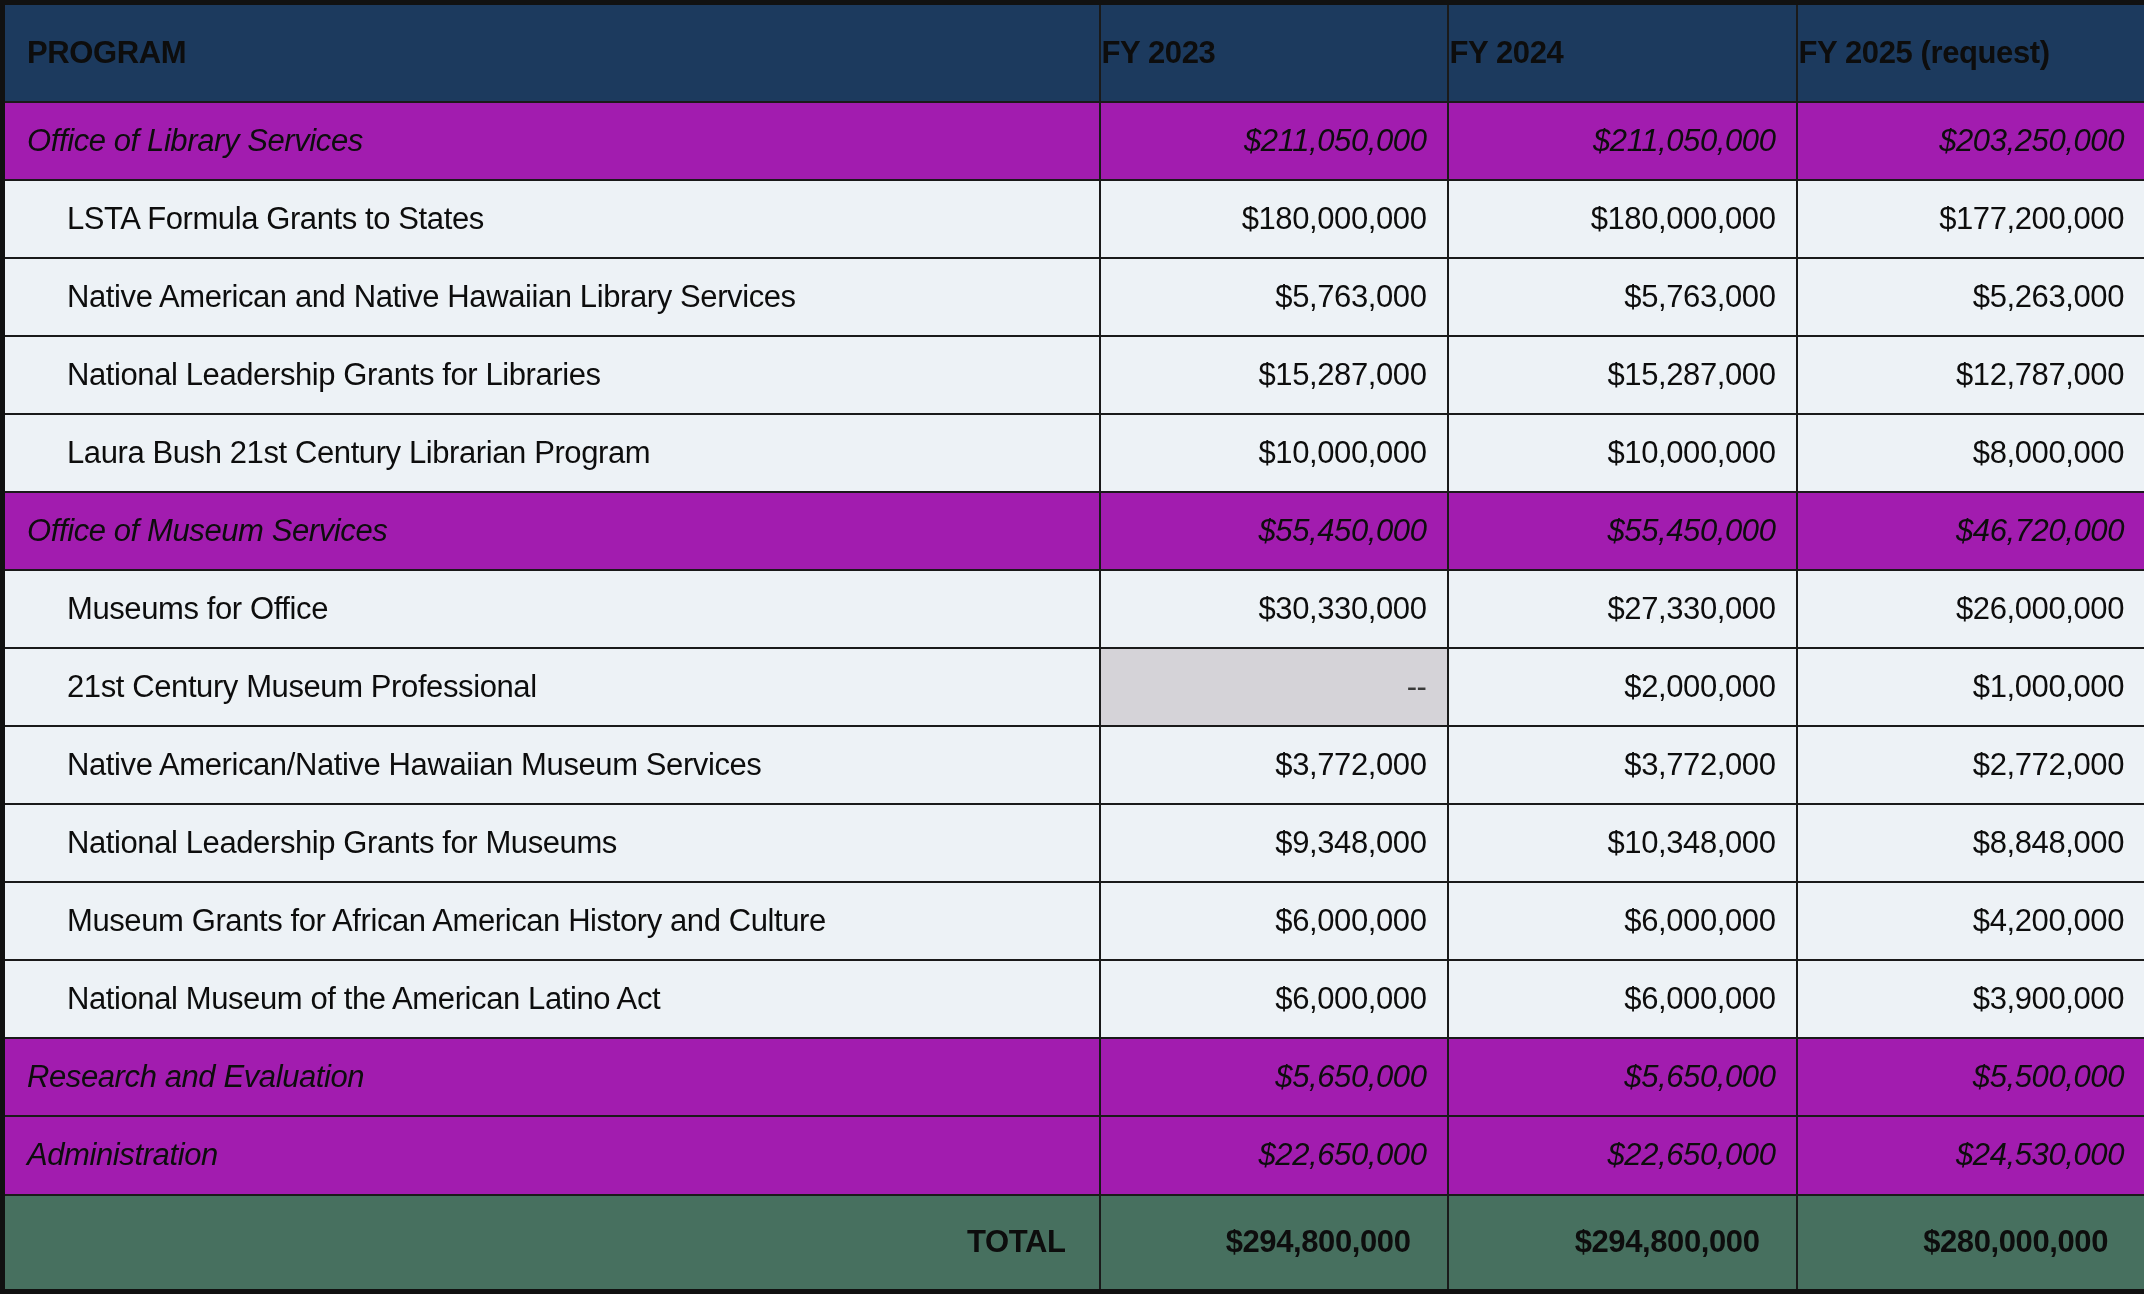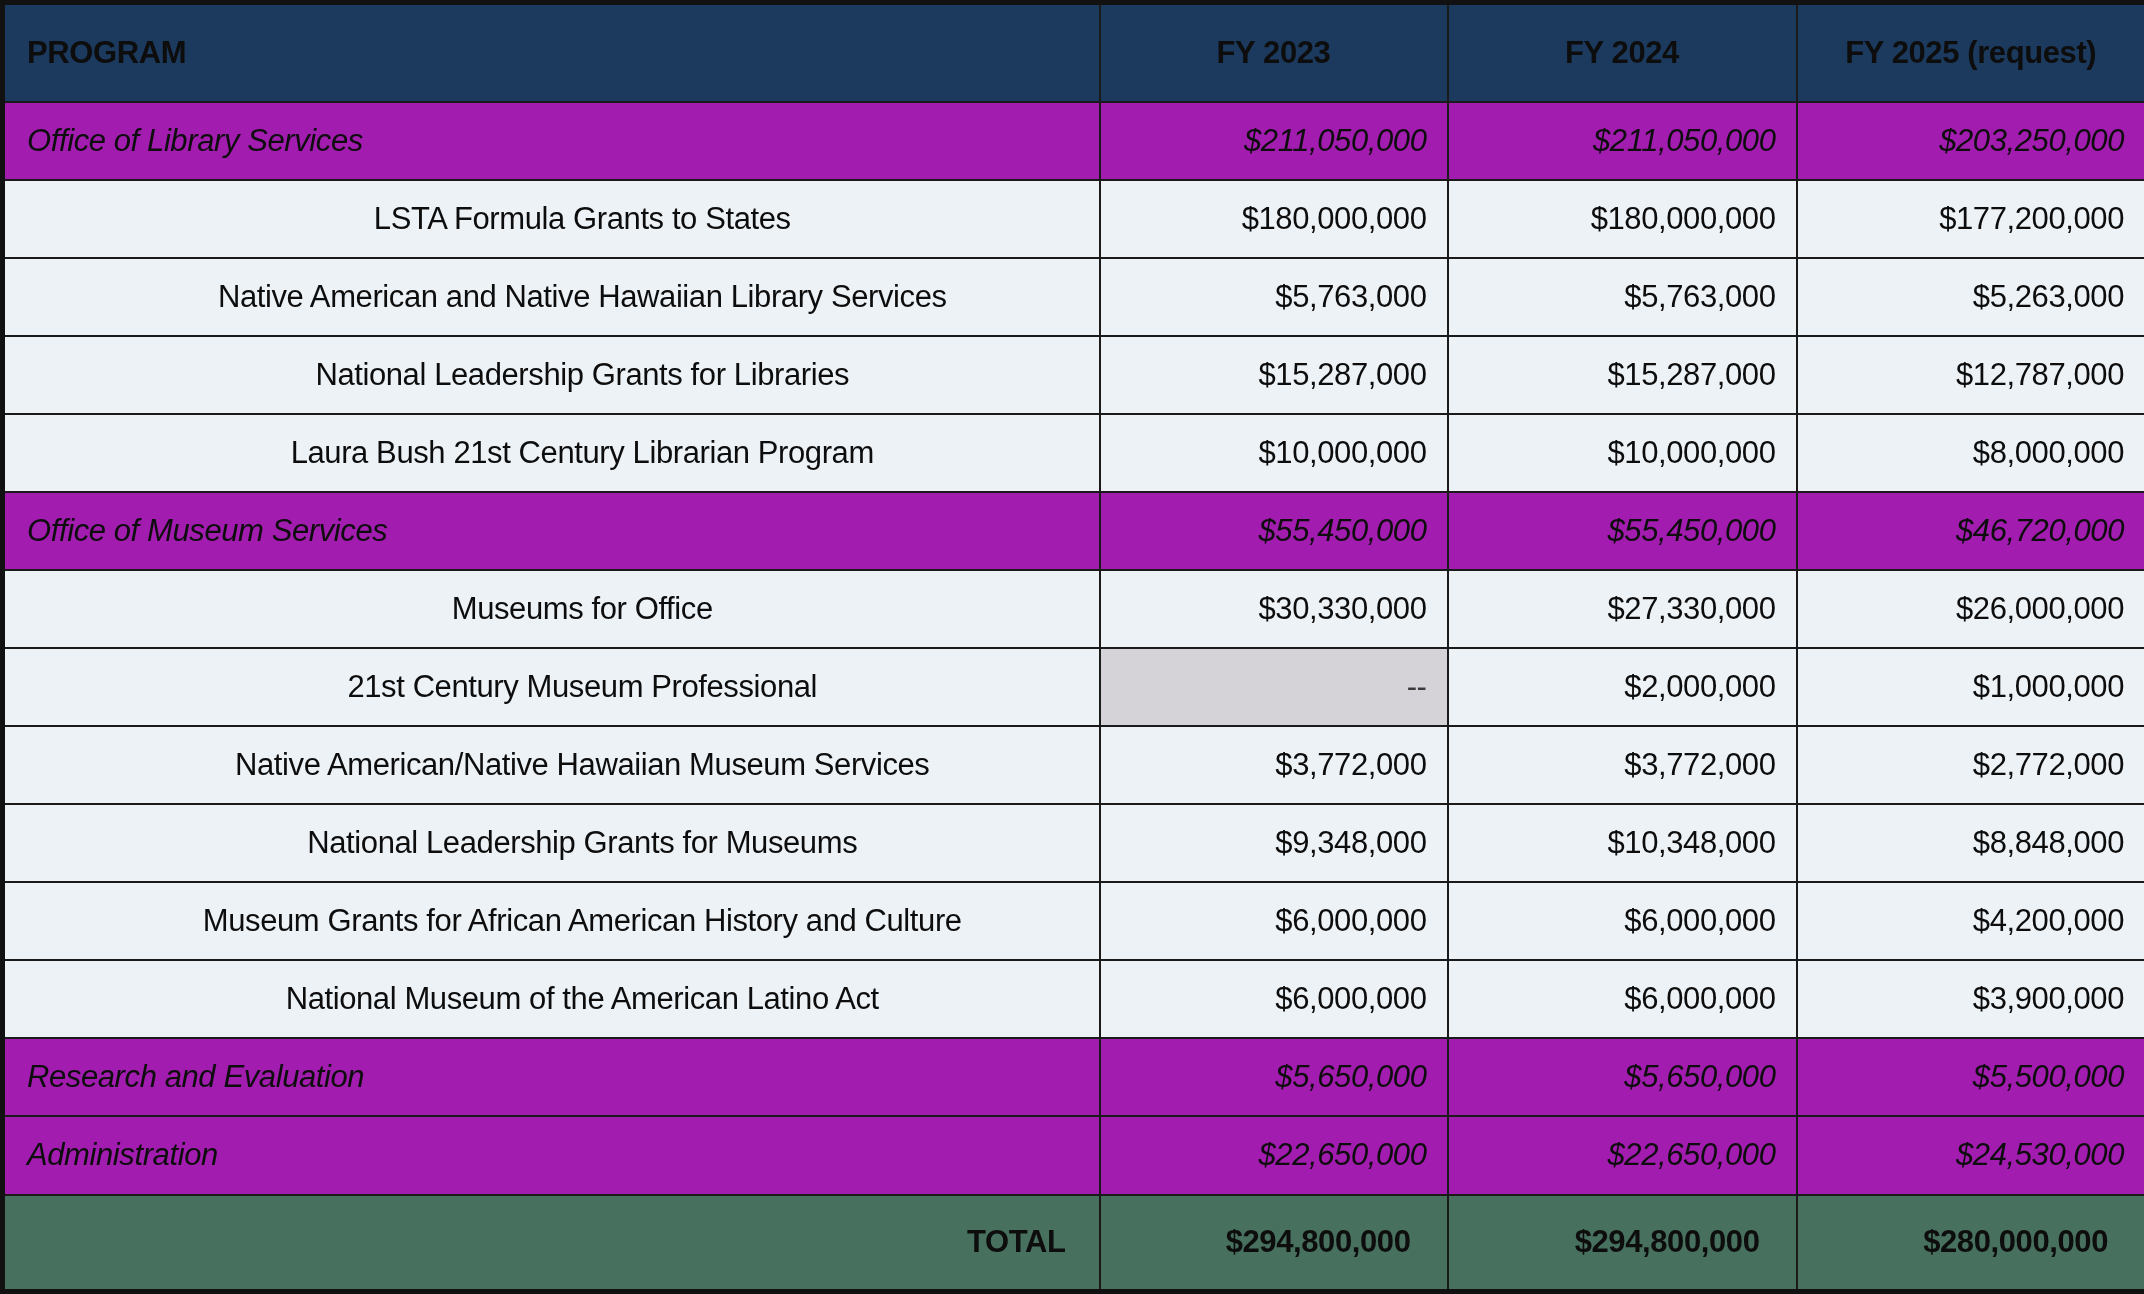--- a/index.html
+++ b/index.html
@@ -31,27 +31,27 @@
   }
   
   thead tr { height: 99px; }
   thead th {
     background: #1c3a5e;
     color: #ffffff;
     font-weight: bold;
     font-size: 33px;
   }
   thead th.prog-h { text-align: left; padding-left: 22px; }
-  thead th.val-h  { text-align: center; }
+  thead th.val-h  { text-align: left; }
   
   tbody tr { height: 78px; }
   tbody tr.section td { background: #a21caf; font-style: italic; }
   tbody tr.sub td     { background: #edf2f6; }
   td.prog { text-align: left; padding-left: 22px; }
-  tr.sub td.prog { padding-left: 62px; text-align: center; }
+  tr.sub td.prog { padding-left: 62px; }
   td.val  { text-align: right; padding-right: 20px; }
   td.val.na {
     background: #d5d3d8 !important;
     color: #3a3a3a;
   }
   
   tfoot tr { height: 97px; }
   tfoot td {
     background: #47705f;
     color: #ffffff;

